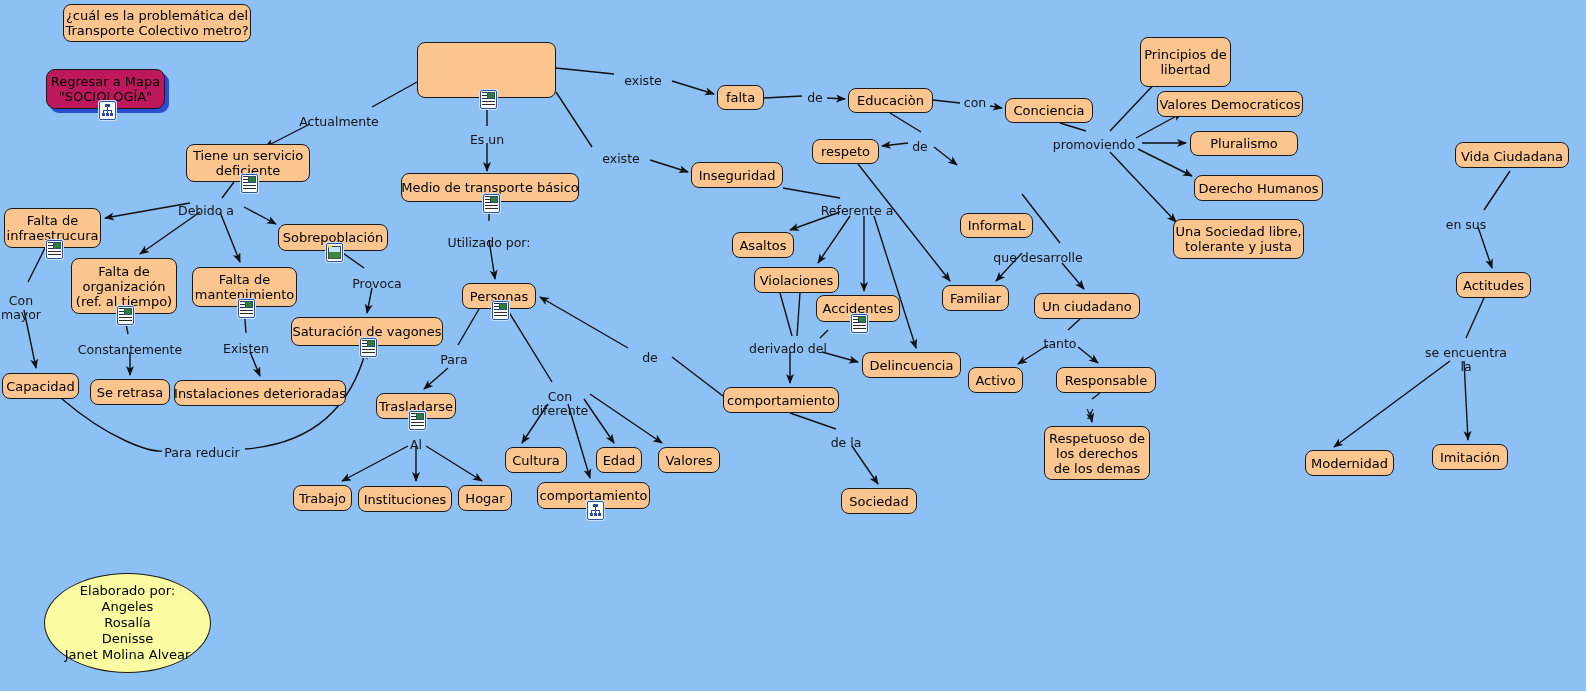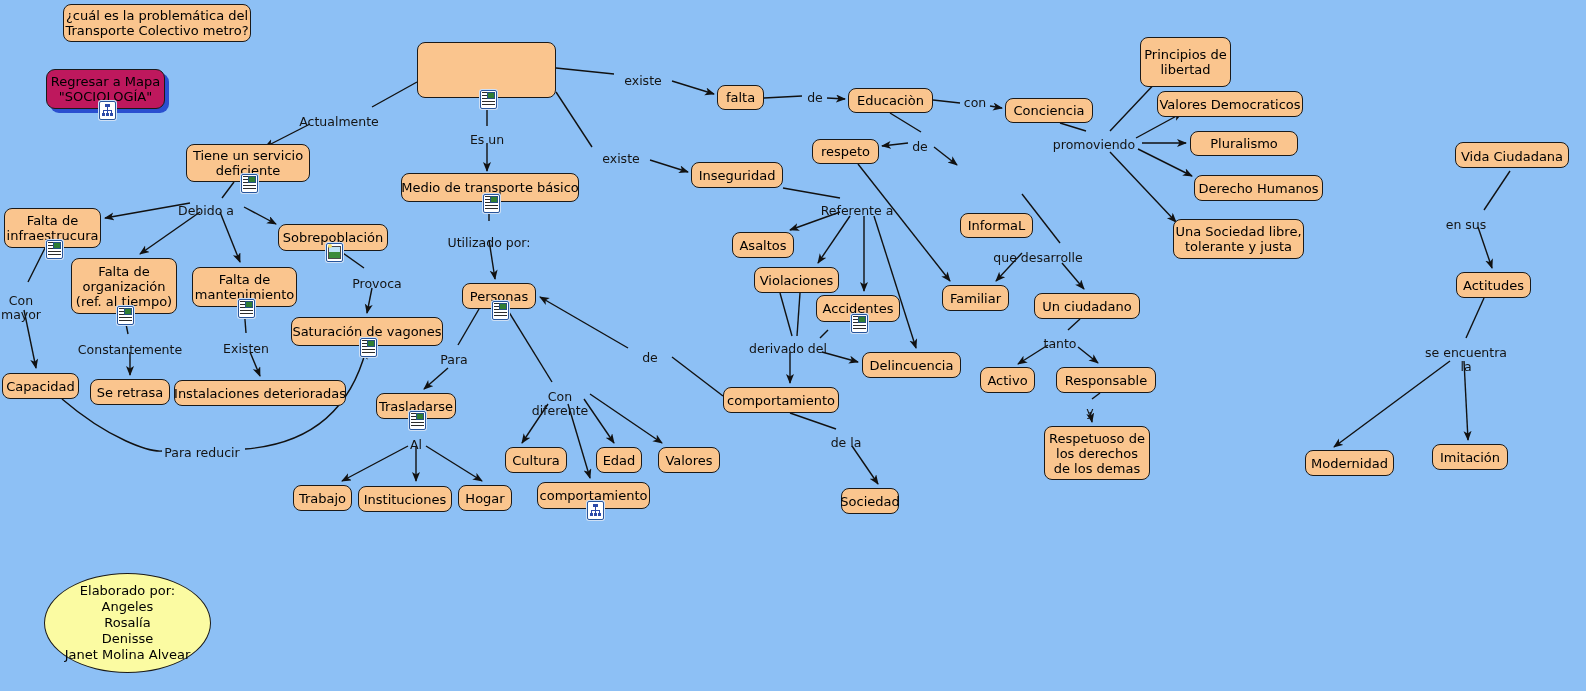--- a/index.html
+++ b/index.html
@@ -327,24 +327,24 @@
       <div class="node" style="left: 458px; top: 485px; width: 54px; height: 26px; align-items: center;"><span>Hogar</span></div>
       <div class="node" style="left: 505px; top: 447px; width: 62px; height: 26px;"><span>Cultura</span></div>
       <div class="node" style="left: 537px; top: 482px; width: 113px; height: 27px;"><span>comportamiento</span><span class="nicon" style="left: 48.5px; top: 18px;"><span class="frame"></span><span class="tree"><i class="b1"></i><i class="v"></i><i class="h"></i><i class="l1"></i><i class="l2"></i><i class="l3"></i><i class="b2"></i><i class="b3"></i><i class="b4"></i></span></span></div>
       <div class="node" style="left: 596px; top: 447px; width: 46px; height: 26px;"><span>Edad</span></div>
       <div class="node" style="left: 658px; top: 447px; width: 62px; height: 26px;"><span>Valores</span></div>
       <div class="node" style="left: 732px; top: 232px; width: 62px; height: 26px;"><span>Asaltos</span></div>
       <div class="node" style="left: 754px; top: 267px; width: 85px; height: 26px;"><span>Violaciones</span></div>
       <div class="node" style="left: 816px; top: 295px; width: 84px; height: 27px;"><span>Accidentes</span><span class="nicon" style="left: 34px; top: 18px;"><span class="frame"></span><span class="doc"></span><span class="pic"></span></span></div>
       <div class="node" style="left: 862px; top: 352px; width: 99px; height: 26px;"><span>Delincuencia</span></div>
       <div class="node" style="left: 723px; top: 387px; width: 116px; height: 26px;"><span>comportamiento</span></div>
-      <div class="node" style="left: 841px; top: 488px; width: 58px; height: 26px;"><span>Sociedad</span></div>
+      <div class="node" style="left: 841px; top: 488px; width: 76px; height: 26px;"><span>Sociedad</span></div>
       <div class="node" style="left: 942px; top: 285px; width: 67px; height: 26px;"><span>Familiar</span></div>
       <div class="node" style="left: 1034px; top: 293px; width: 106px; height: 26px;"><span>Un ciudadano</span></div>
-      <div class="node" style="left: 968px; top: 367px; width: 55px; height: 26px; margin-left: 12px;"><span>Activo</span></div>
+      <div class="node" style="left: 968px; top: 367px; width: 55px; height: 26px;"><span>Activo</span></div>
       <div class="node" style="left: 1056px; top: 367px; width: 100px; height: 26px;"><span>Responsable</span></div>
       <div class="node" style="left: 1044px; top: 426px; width: 106px; height: 54px;"><span>Respetuoso de
 los derechos
 de los demas</span></div>
       <div class="node" style="left: 1455px; top: 142px; width: 114px; height: 26px; align-items: flex-end;"><span>Vida Ciudadana</span></div>
       <div class="node" style="left: 1456px; top: 272px; width: 75px; height: 26px;"><span>Actitudes</span></div>
       <div class="node" style="left: 1305px; top: 450px; width: 89px; height: 26px;"><span>Modernidad</span></div>
       <div class="node" style="left: 1432px; top: 444px; width: 76px; height: 26px; text-align: center;"><span>Imitación</span></div>
       <div class="node ellipse" style="left: 44px; top: 573px; width: 167px; height: 100px;"><span>Elaborado por:
 Angeles

